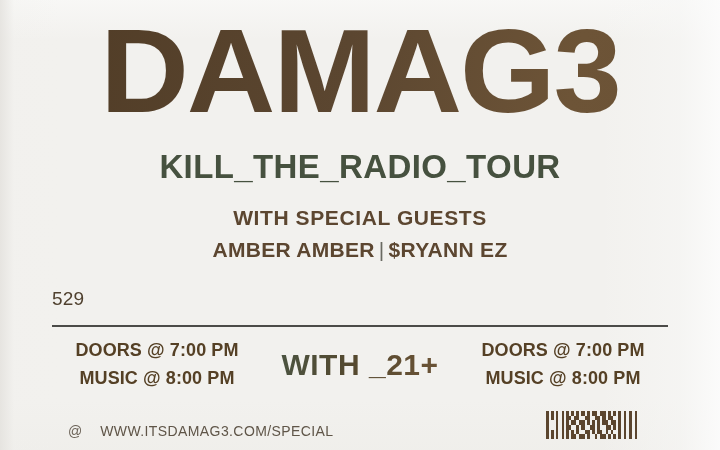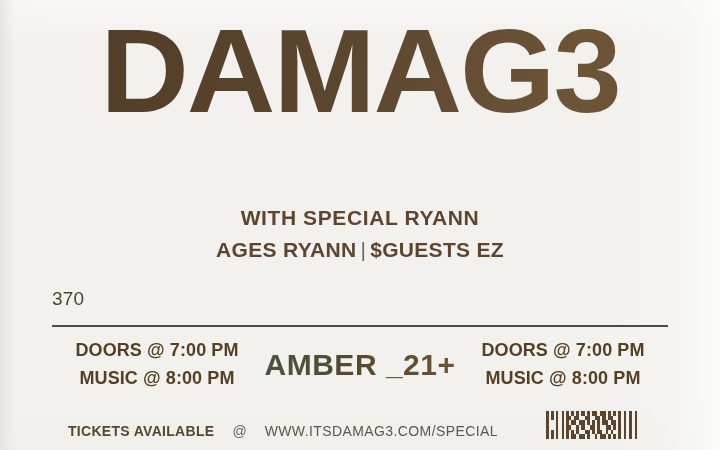--- a/index.html
+++ b/index.html
@@ -205,47 +205,47 @@
   .barcode .seg-on { background: #5b452e; }
   .barcode .seg-off { background: transparent; }
 </style>
 </head>
 <body>
 
 <div id="poster">
 
   <div class="masthead">DAMAG3</div>
 
-
-  <div class="guests-head">WITH SPECIAL RYANN</div>
+  <div class="tour-line">KILL_THE_RADIO_TOUR</div>
+
+  <div class="guests-head">WITH SPECIAL GUESTS</div>
 
   <div class="guests-names">
-    <span>AGES RYANN</span><span class="sep">|</span><span>$GUESTS EZ</span>
+    <span>AMBER AMBER</span><span class="sep">|</span><span>$RYANN EZ</span>
   </div>
 
   <div class="info-row">
-    <span class="venue">370</span>
+    <span class="venue">529</span>
   </div>
 
   <div class="rule"></div>
 
   <div class="times-row">
     <div class="times-col left">
       <span>DOORS @ 7:00 PM</span>
       <span>MUSIC @ 8:00 PM</span>
     </div>
-    <div class="ages">AMBER _21+</div>
+    <div class="ages">WITH _21+</div>
     <div class="times-col right">
       <span>DOORS @ 7:00 PM</span>
       <span>MUSIC @ 8:00 PM</span>
     </div>
   </div>
 
   <div class="footer">
-    <span class="avail">TICKETS AVAILABLE</span>
     <span class="at">@</span>
     <span class="url">WWW.ITSDAMAG3.COM/SPECIAL</span>
   </div>
 
   <div class="barcode">
       <div class="bcol" style="width: 3px;">
         <div class="seg-on" style="flex: 1 1 0px;"></div>
         <div class="seg-on" style="flex: 1 1 0px;"></div>
         <div class="seg-on" style="flex: 1 1 0px;"></div>
         <div class="seg-on" style="flex: 1 1 0px;"></div>

